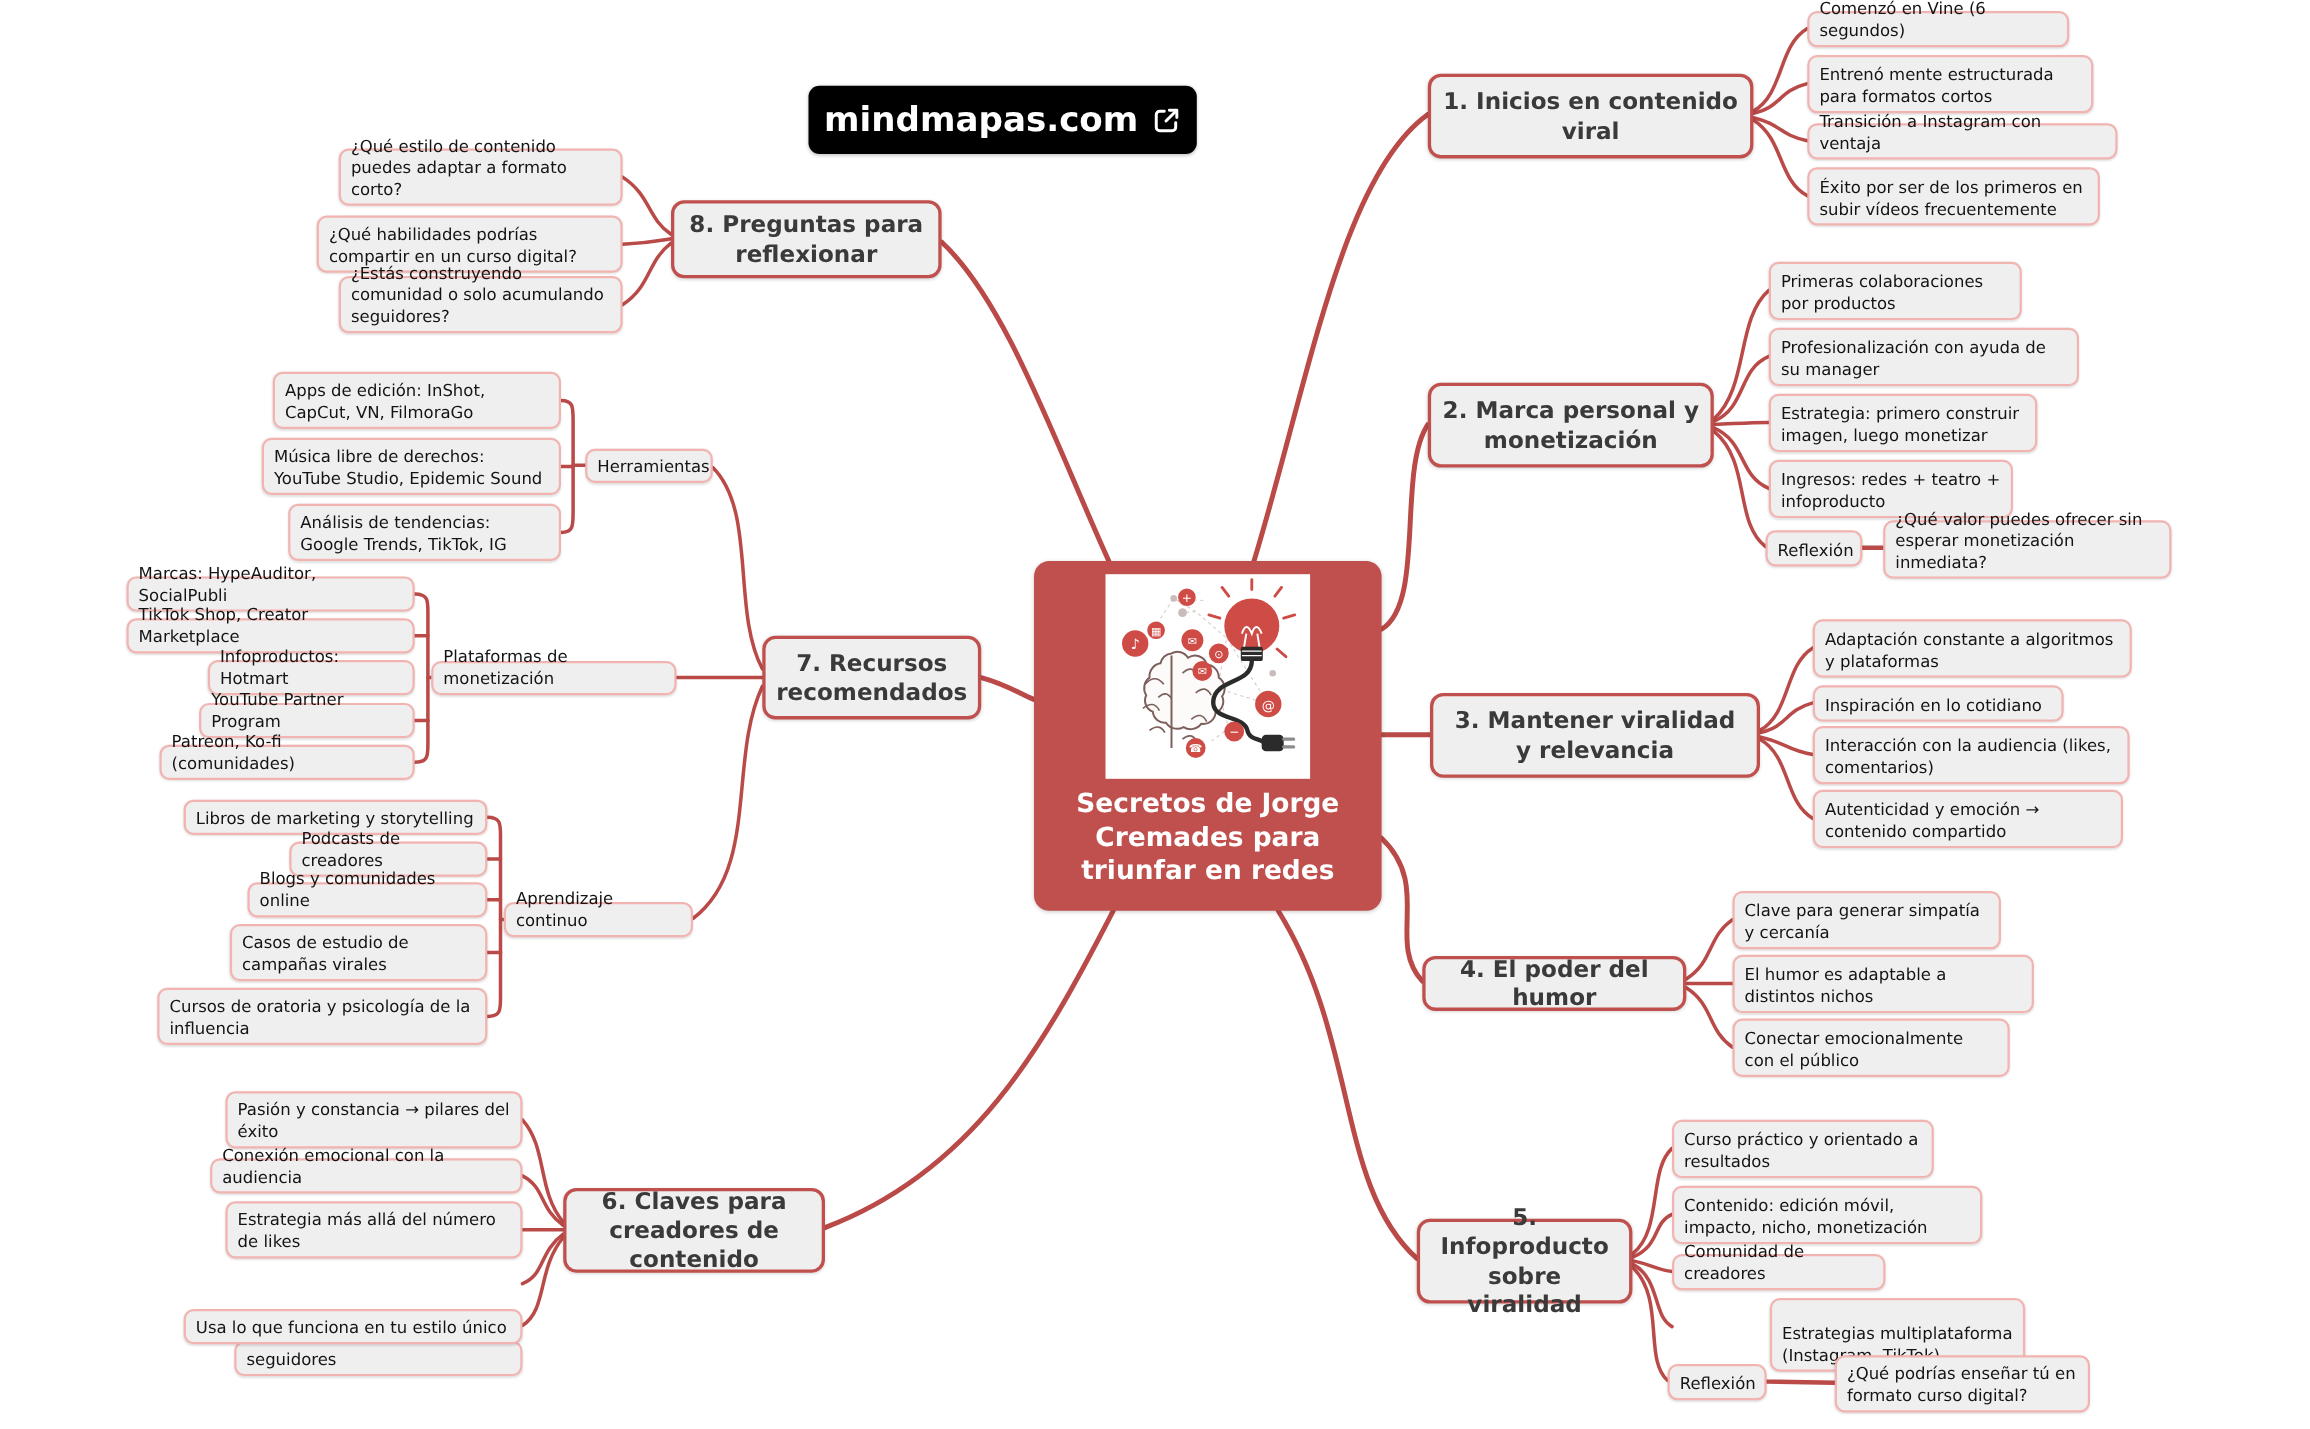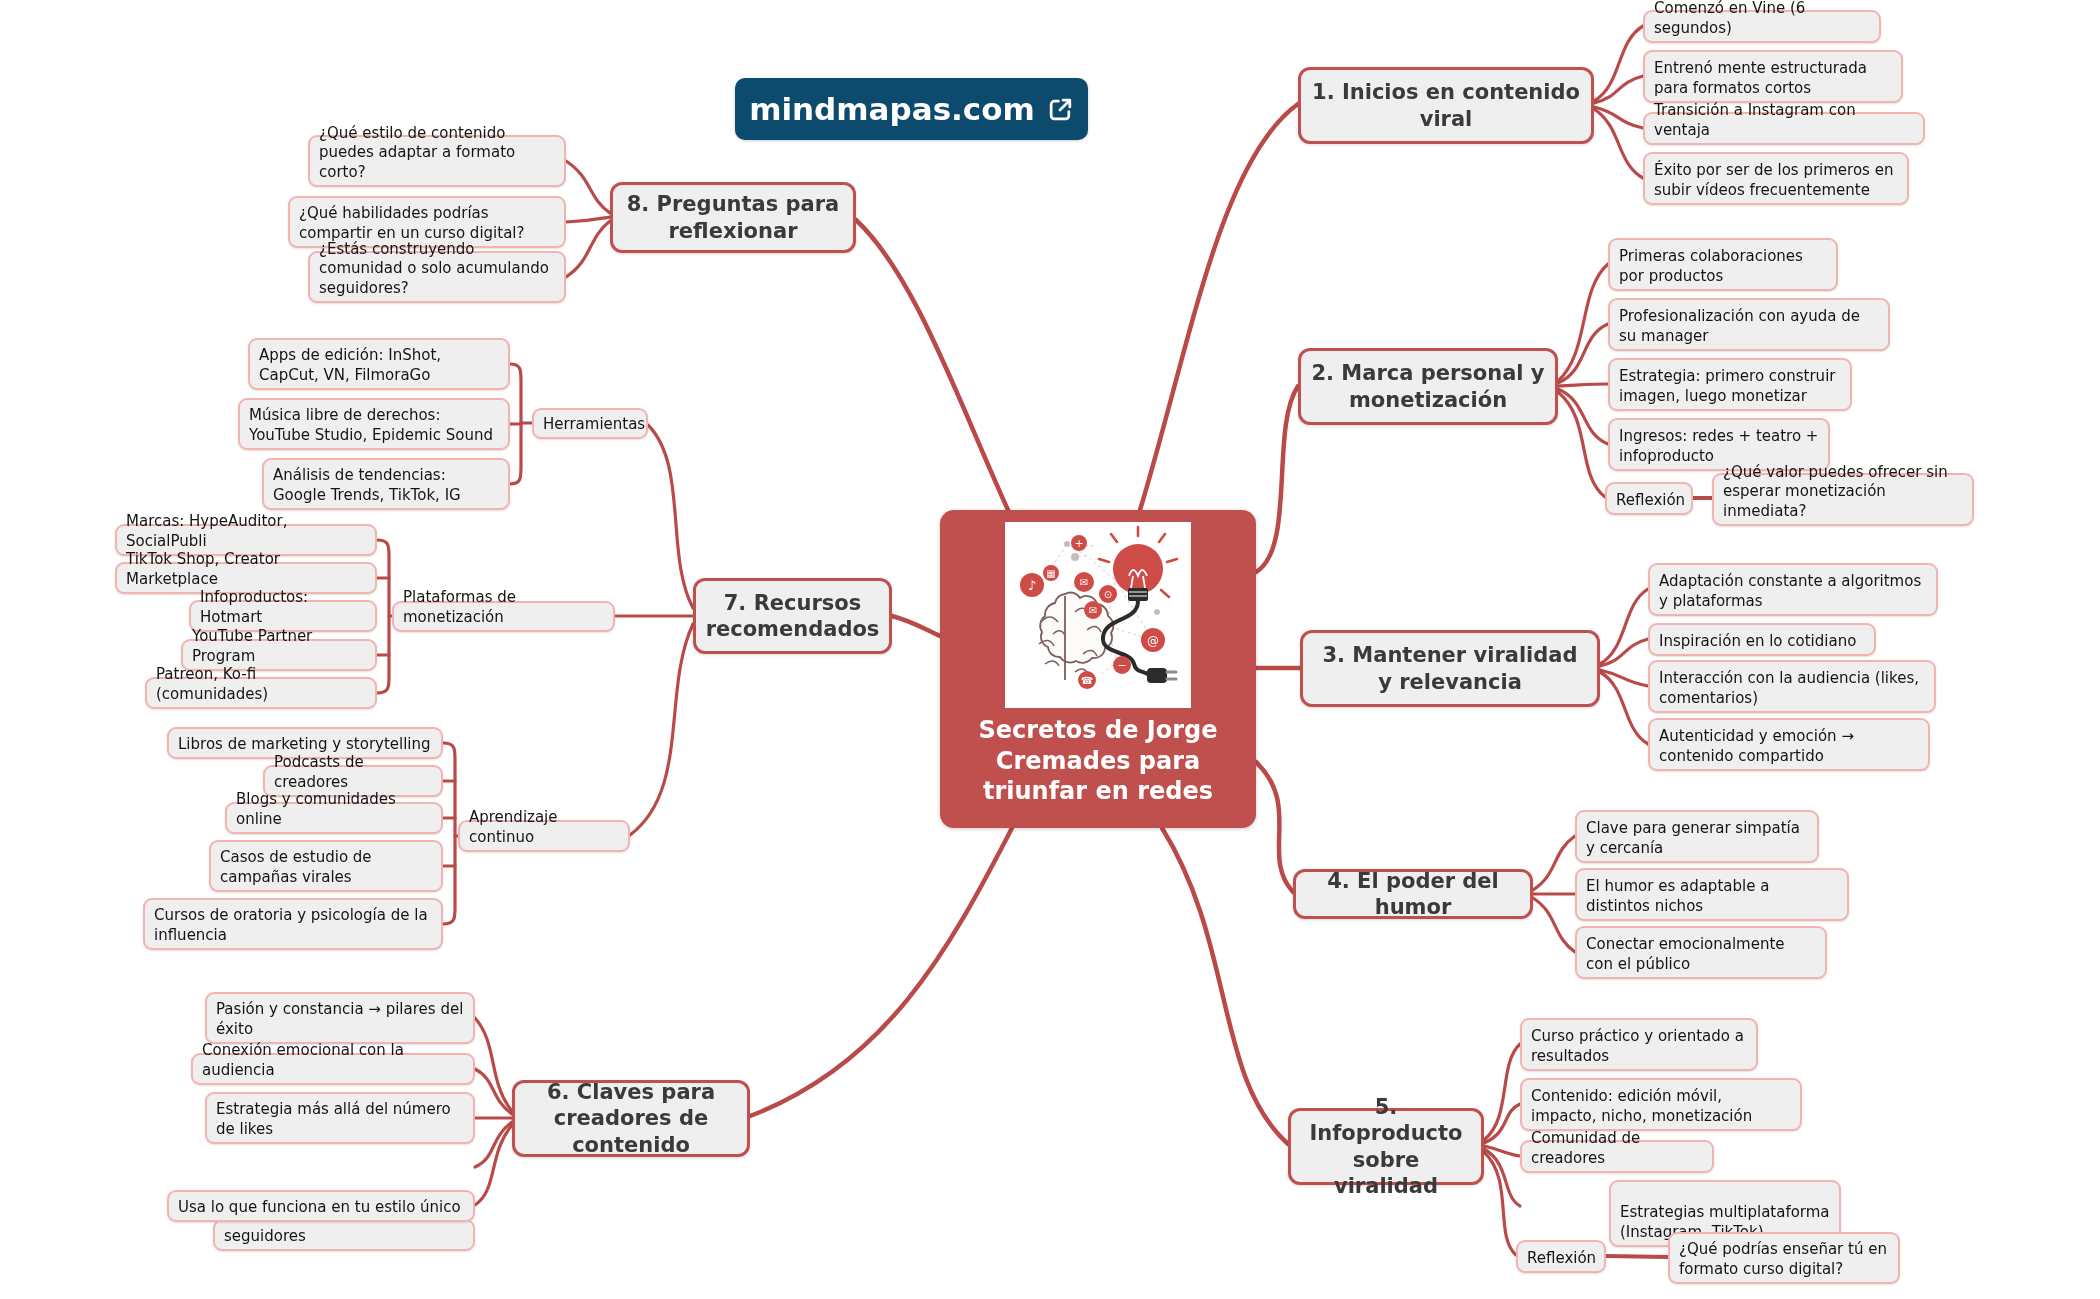--- a/index.html
+++ b/index.html
@@ -21,21 +21,21 @@
         font-size:15px;line-height:1.3;color:#141414;
         padding:3px 9px;box-shadow:0 1px 2px rgba(0,0,0,.12);}
   .center-node{position:absolute;left:940px;top:510px;width:316px;height:318px;
         box-sizing:border-box;background:#c0504d;border-radius:14px;
         display:flex;flex-direction:column;align-items:center;
         box-shadow:0 1px 4px rgba(0,0,0,.2);}
   .center-image{width:186px;height:186px;background:#ffffff;margin-top:12px;}
   .center-title{color:#ffffff;font-weight:bold;font-size:24px;line-height:1.28;
         text-align:center;margin-top:7px;padding:0 6px;}
   .banner{position:absolute;left:735px;top:78px;width:353px;height:62px;
-        box-sizing:border-box;background:#0c4a6e;border-radius:10px;
+        box-sizing:border-box;background:#000000;border-radius:10px;
         display:flex;align-items:center;justify-content:center;gap:12px;
         color:#ffffff;font-weight:bold;font-size:31px;cursor:pointer;
         text-decoration:none;box-shadow:0 1px 3px rgba(0,0,0,.2);}
 </style>
 </head>
 <body>
 
 <div class="stage">
 
   <svg class="wires">

